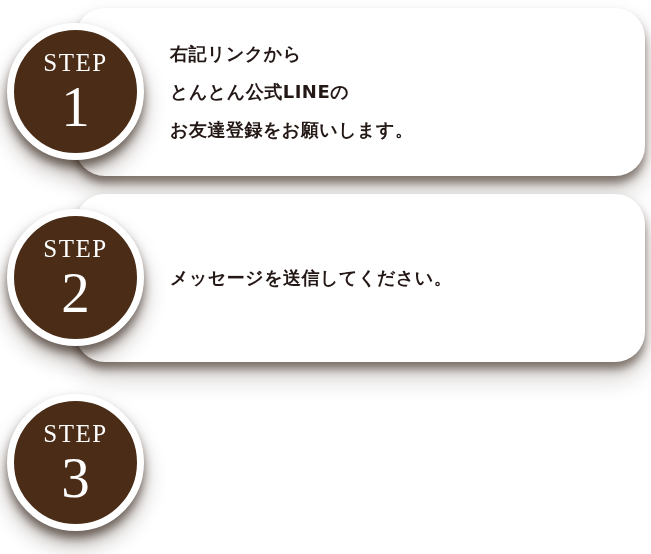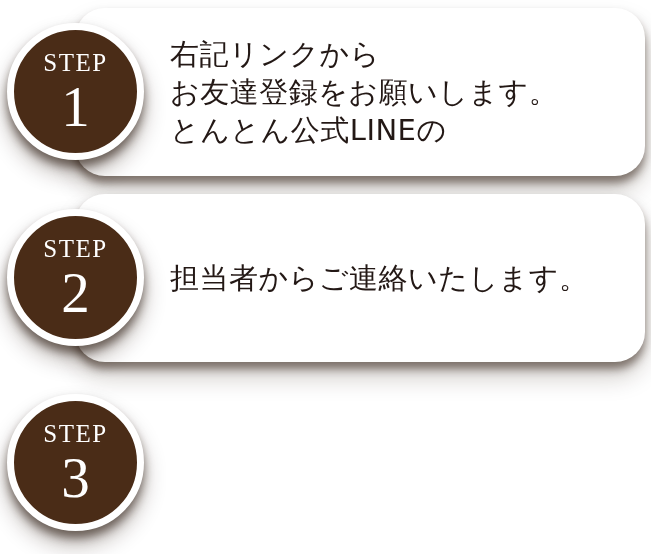--- a/index.html
+++ b/index.html
@@ -42,22 +42,22 @@
                 0 15px 24px rgba(40, 22, 10, 0.22);
     display: flex;
     flex-direction: column;
     justify-content: center;
     padding-left: 95px;
     padding-right: 20px;
   }
 
   .step-text {
     color: var(--text);
-    font-size: 29px;
-    font-weight: 400;
+    font-size: 18px;
+    font-weight: 700;
     line-height: 38px;
     letter-spacing: 0.5px;
     white-space: nowrap;
   }
 
   .step-badge {
     position: absolute;
     left: 7px;
     top: 15px;
     width: 137px;
@@ -92,32 +92,32 @@
   }
 </style>
 </head>
 <body>
 
 <div class="canvas">
 
   <div class="step-row row-1">
     <div class="step-card">
       <div class="step-text">右記リンクから</div>
+      <div class="step-text">とんとん公式LINEの</div>
       <div class="step-text">お友達登録をお願いします。</div>
-      <div class="step-text">とんとん公式LINEの</div>
     </div>
     <div class="step-badge">
       <div class="badge-step-label">STEP</div>
       <div class="badge-step-number">1</div>
     </div>
   </div>
 
   <div class="step-row row-2">
     <div class="step-card">
-      <div class="step-text">担当者からご連絡いたします。</div>
+      <div class="step-text">メッセージを送信してください。</div>
     </div>
     <div class="step-badge">
       <div class="badge-step-label">STEP</div>
       <div class="badge-step-number">2</div>
     </div>
   </div>
 
   <div class="step-row row-3">
     <div class="step-badge">
       <div class="badge-step-label">STEP</div>

